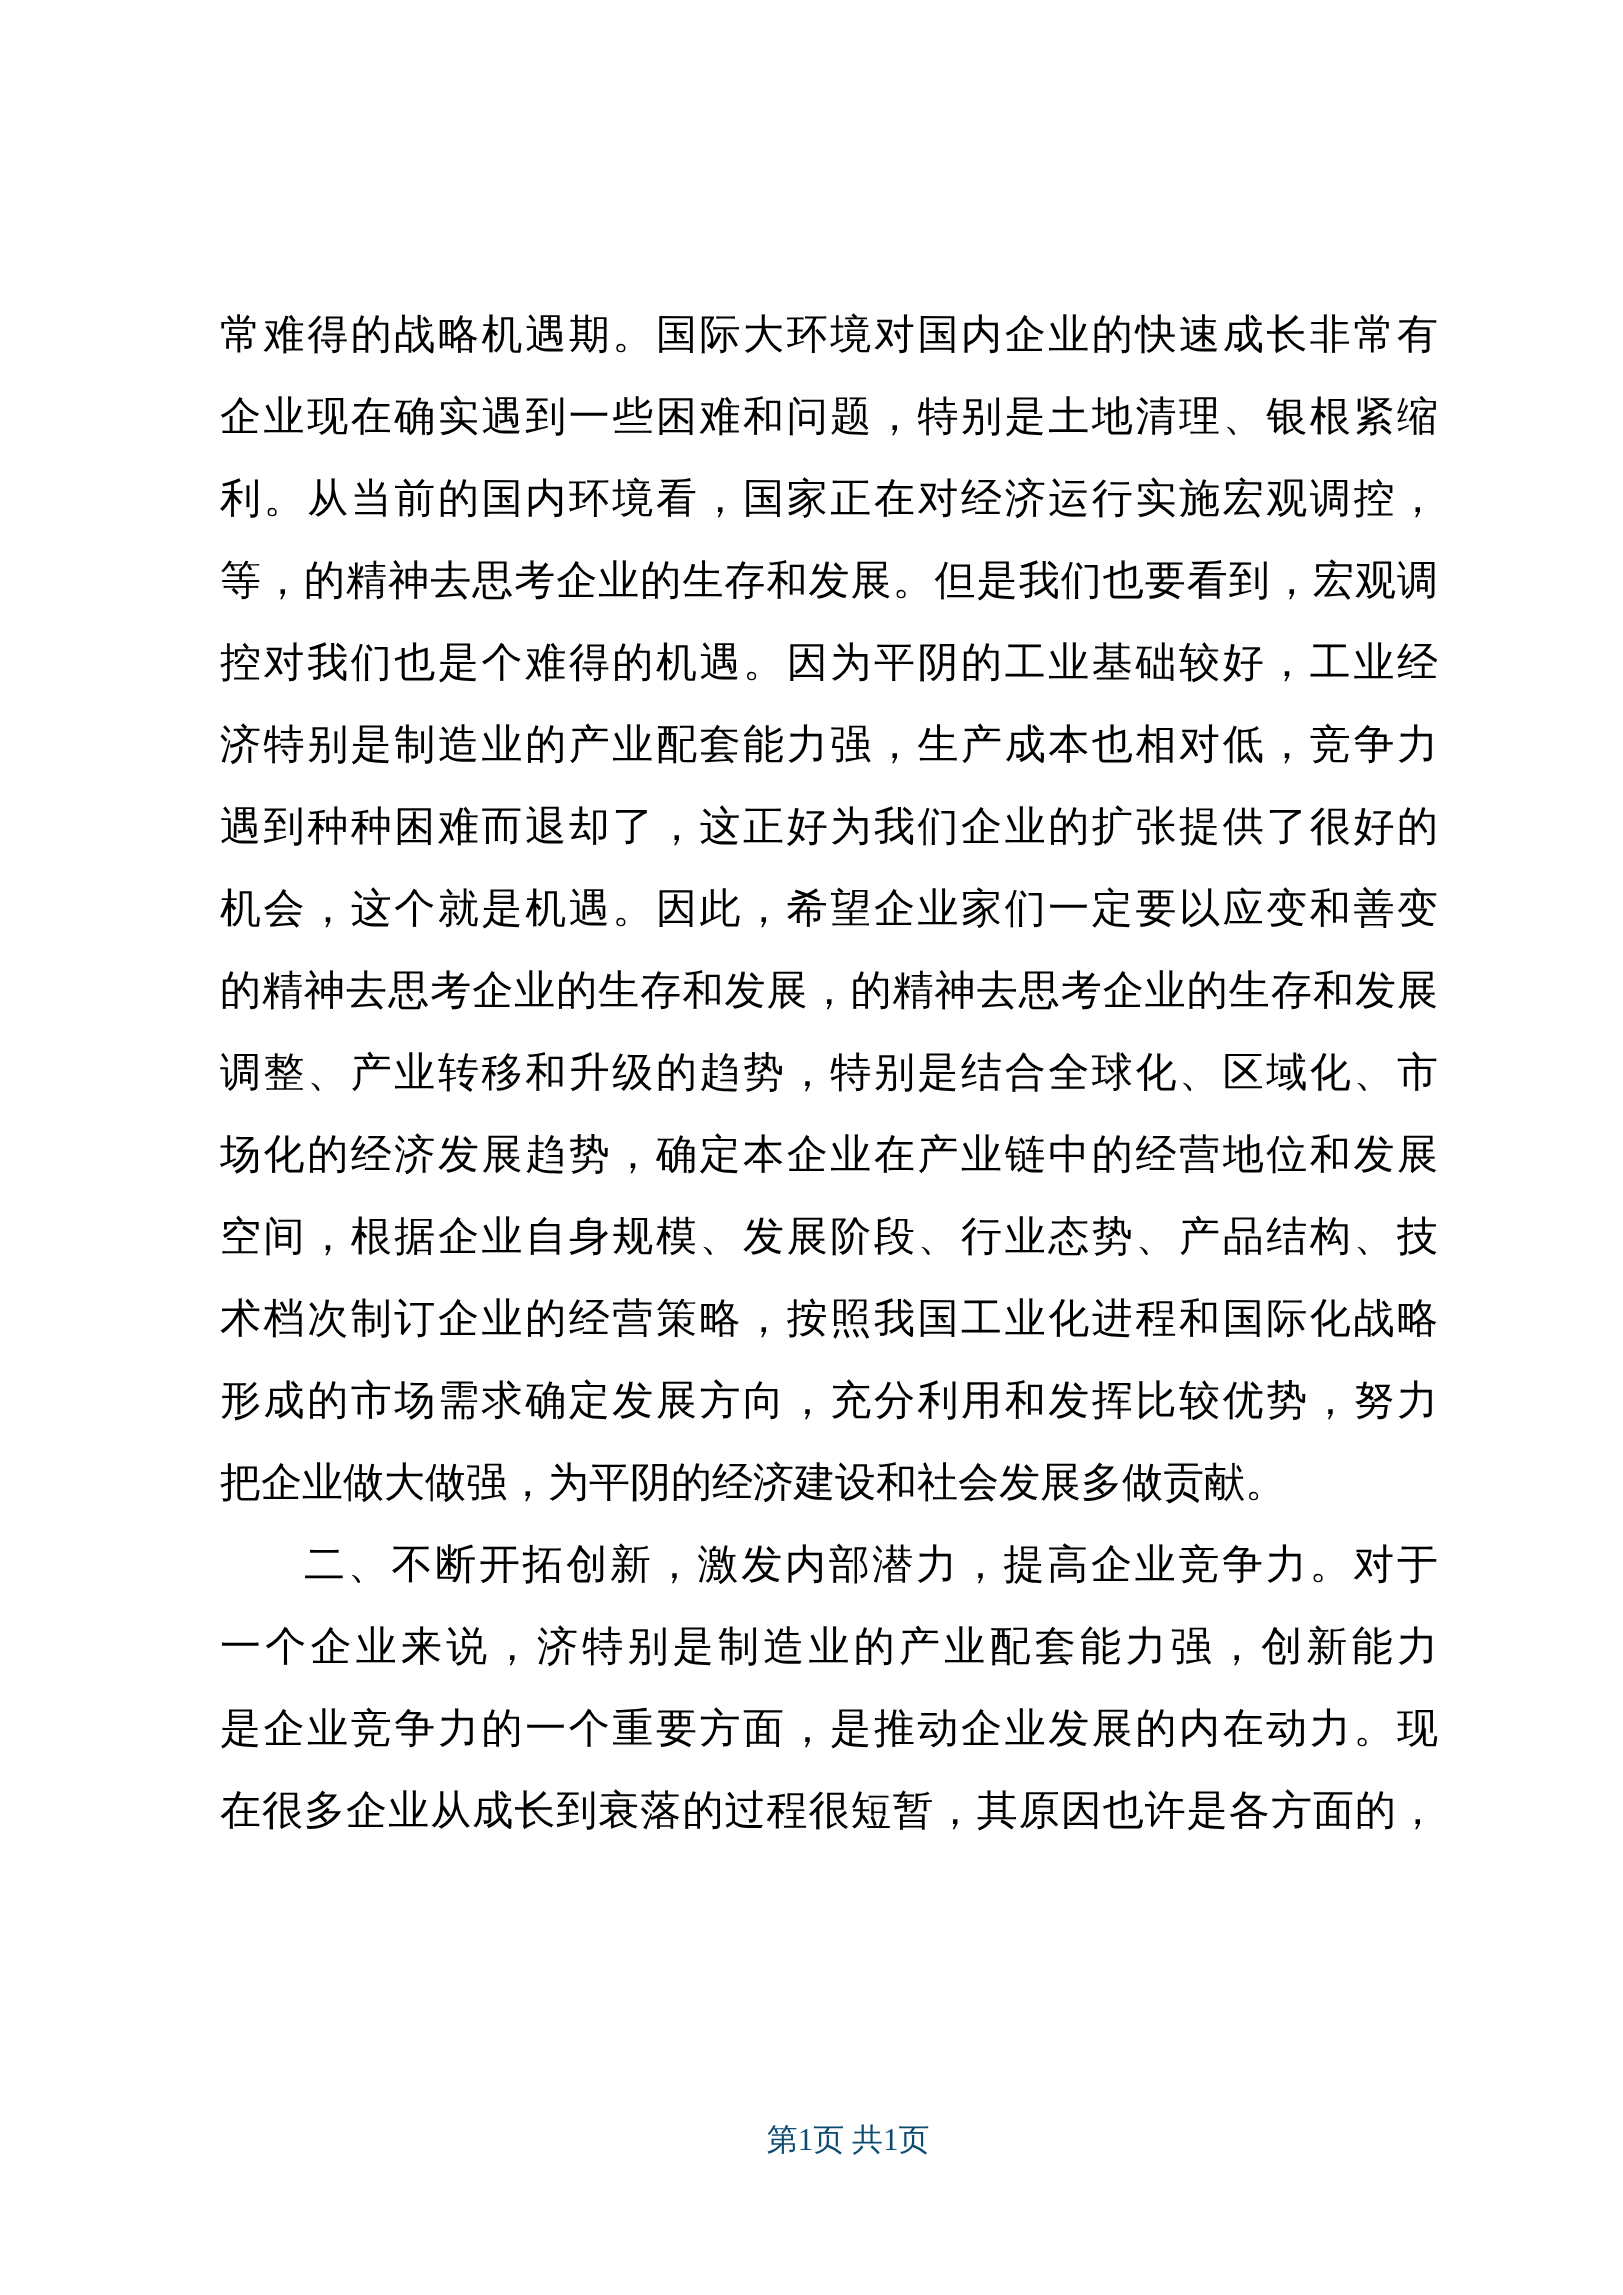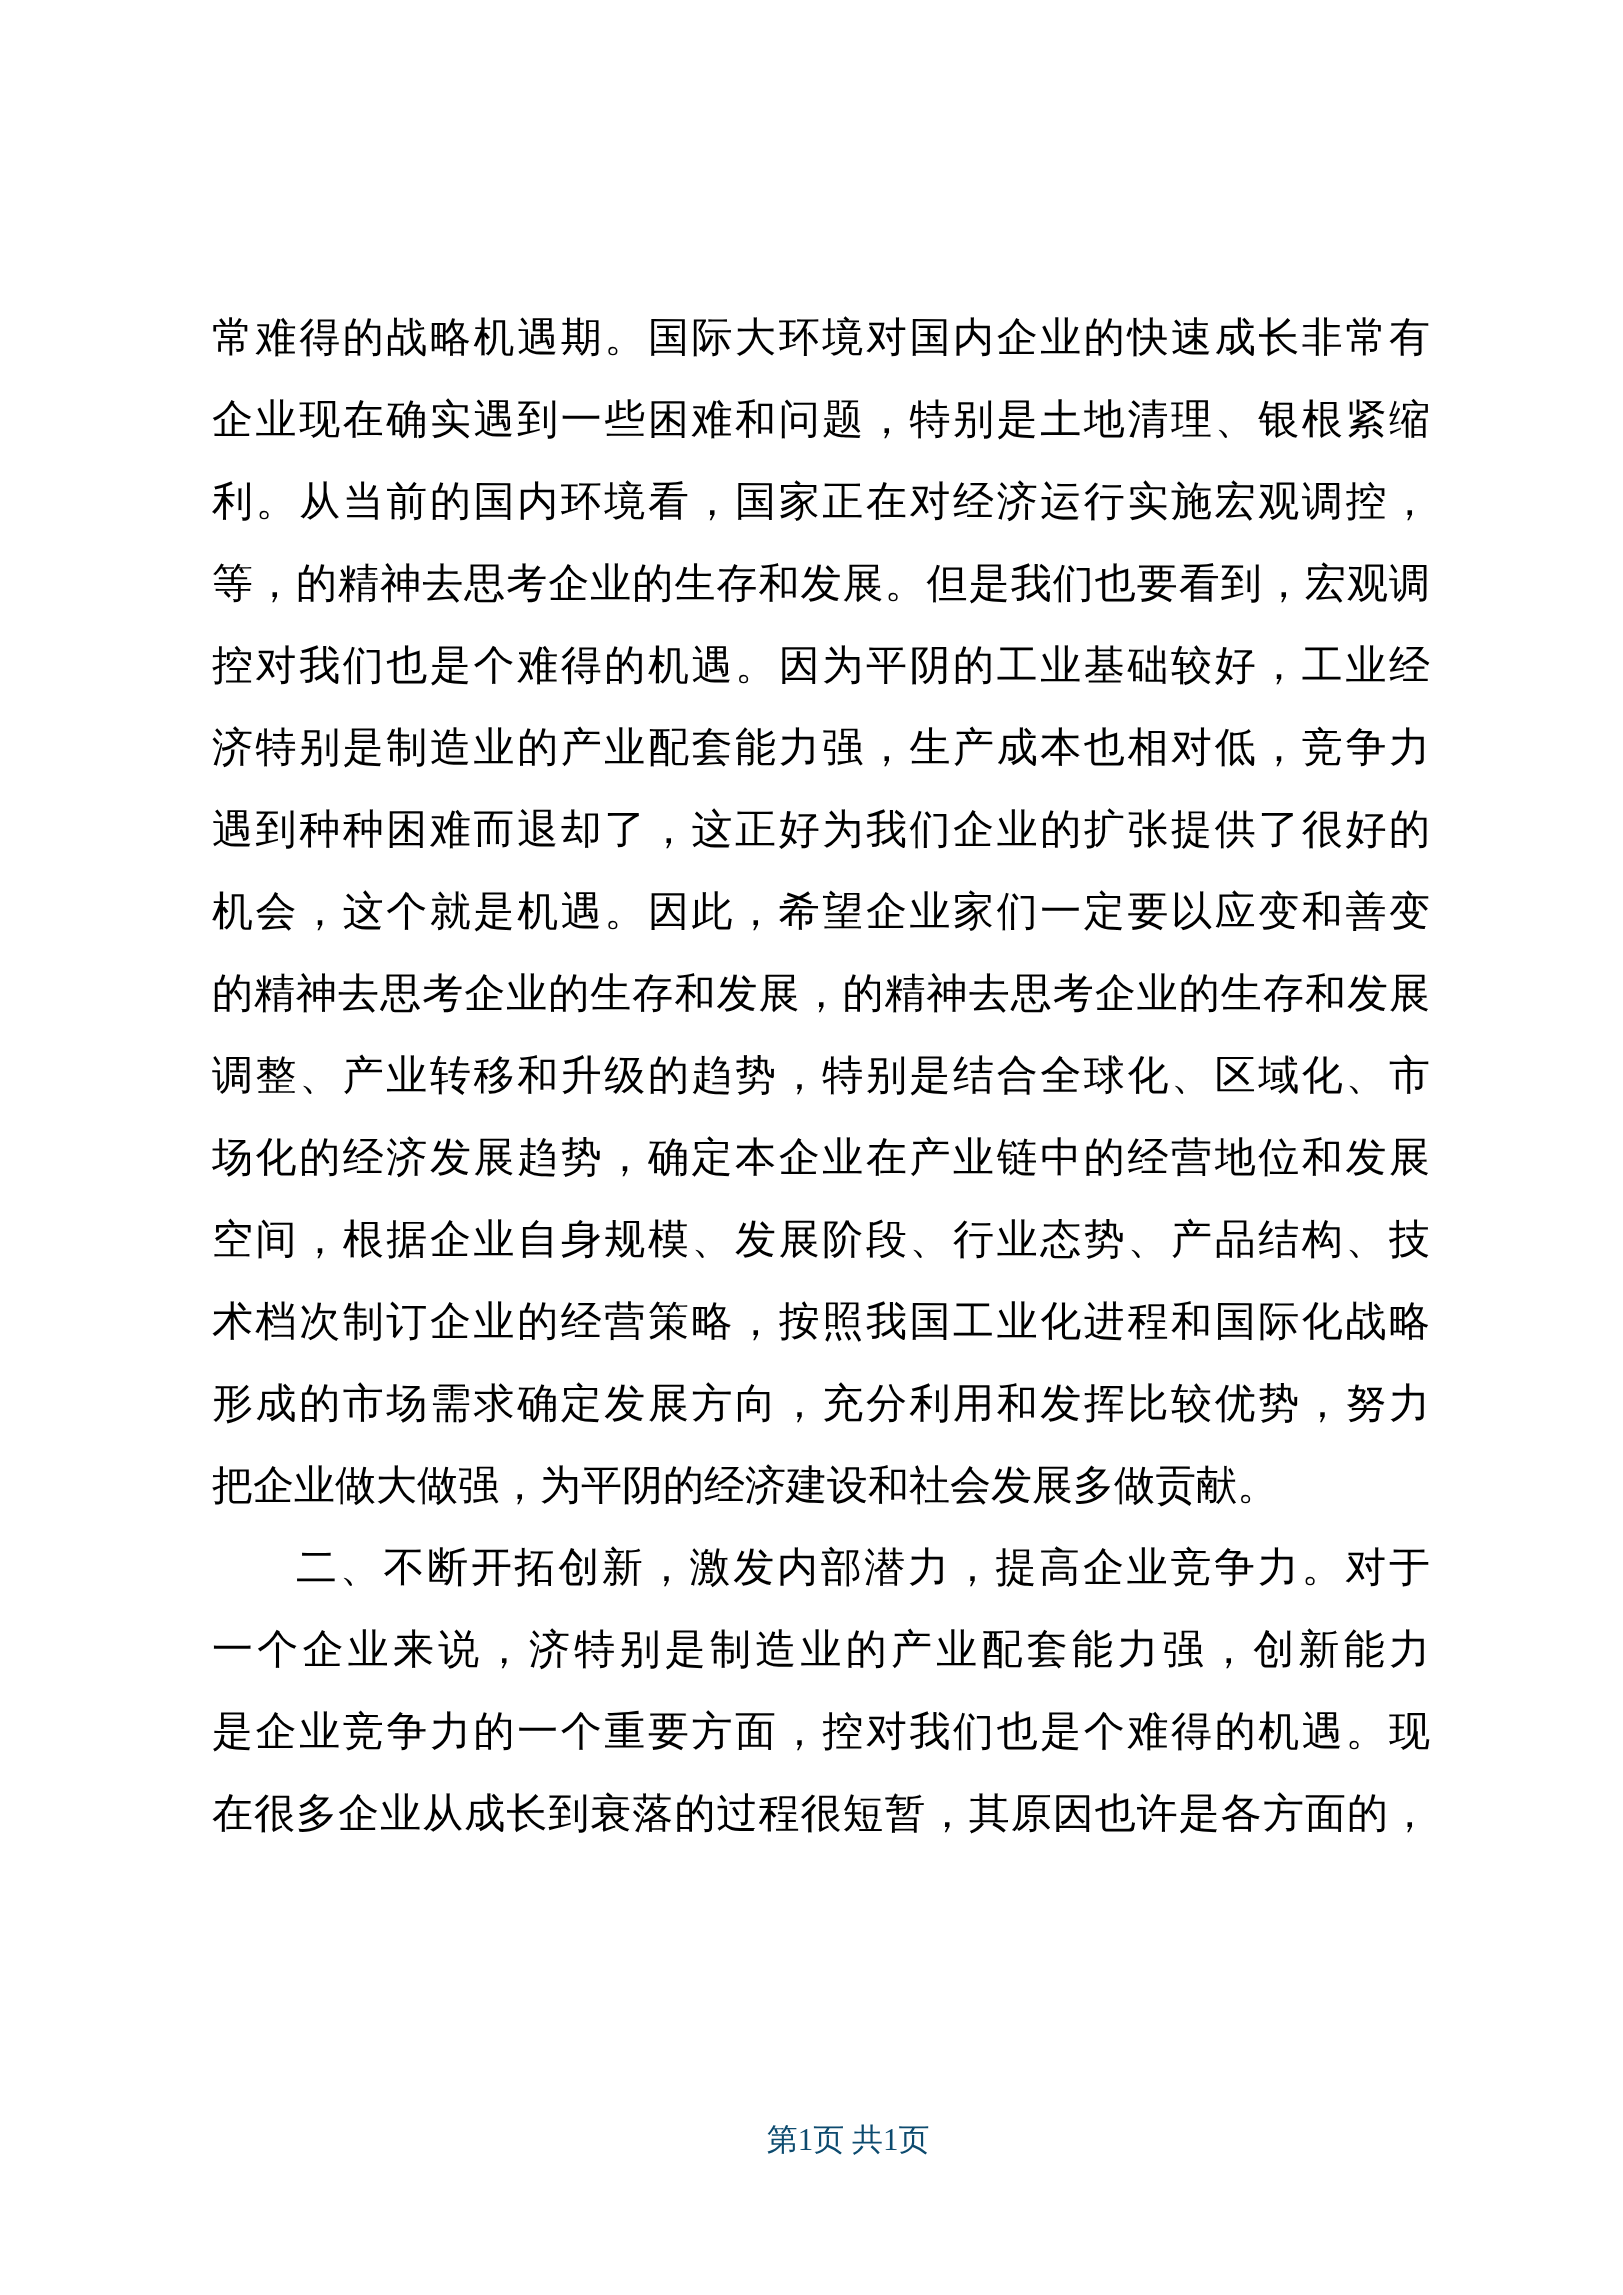--- a/index.html
+++ b/index.html
@@ -11,26 +11,26 @@
     position: relative;
     width: 1623px;
     height: 2295px;
     background: #ffffff;
     overflow: hidden;
     font-family: "Liberation Serif", serif;
     color: #000000;
   }
   .page-body {
     position: absolute;
-    left: 212px;
+    left: 220px;
     top: 296px;
     width: 1218px;
     font-size: 41px;
     line-height: 82px;
-    font-family: Liberation Serif, serif;
+    font-family: Liberation Mono, monospace;
     color: #000000;
   }
   .line {
     min-height: 82px;
   }
   .line.just {
     text-align: justify;
     text-align-last: justify;
   }
   .line.short {
@@ -67,18 +67,18 @@
       <div class="line just">机会，这个就是机遇。因此，希望企业家们一定要以应变和善变</div>
       <div class="line just">的精神去思考企业的生存和发展，的精神去思考企业的生存和发展</div>
       <div class="line just">调整、产业转移和升级的趋势，特别是结合全球化、区域化、市</div>
       <div class="line just">场化的经济发展趋势，确定本企业在产业链中的经营地位和发展</div>
       <div class="line just">空间，根据企业自身规模、发展阶段、行业态势、产品结构、技</div>
       <div class="line just">术档次制订企业的经营策略，按照我国工业化进程和国际化战略</div>
       <div class="line just">形成的市场需求确定发展方向，充分利用和发挥比较优势，努力</div>
       <div class="line short">把企业做大做强，为平阴的经济建设和社会发展多做贡献。</div>
       <div class="line just indent">二、不断开拓创新，激发内部潜力，提高企业竞争力。对于</div>
       <div class="line just">一个企业来说，济特别是制造业的产业配套能力强，创新能力</div>
-      <div class="line just">是企业竞争力的一个重要方面，控对我们也是个难得的机遇。现</div>
+      <div class="line just">是企业竞争力的一个重要方面，是推动企业发展的内在动力。现</div>
       <div class="line just">在很多企业从成长到衰落的过程很短暂，其原因也许是各方面的，</div>
     </div>
   <div class="page-footer">第1页 共1页</div>
 </div>
 
 
 </body></html>

